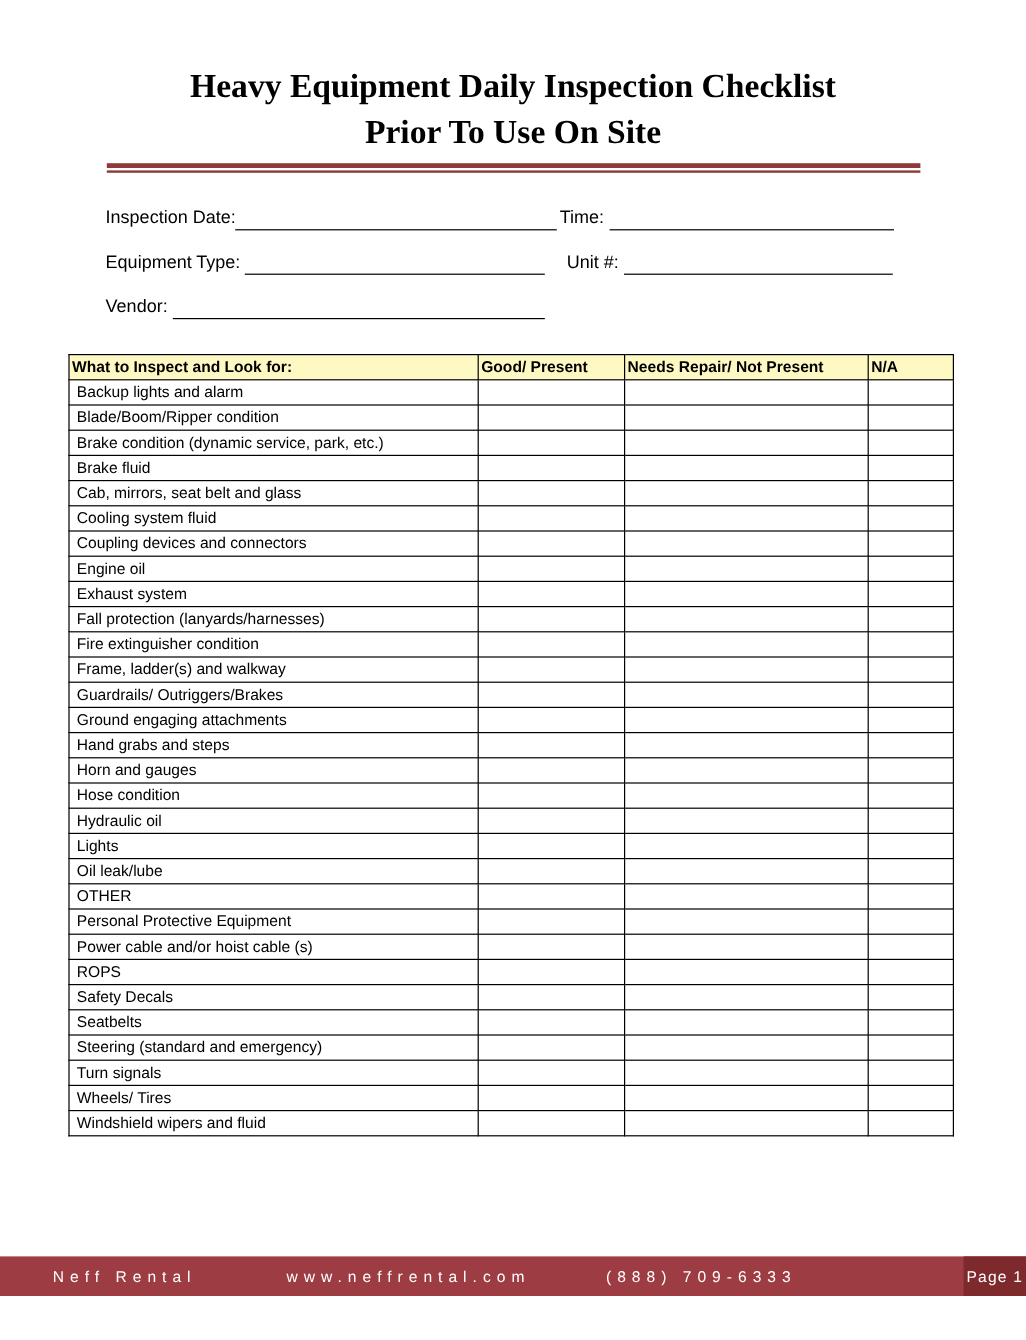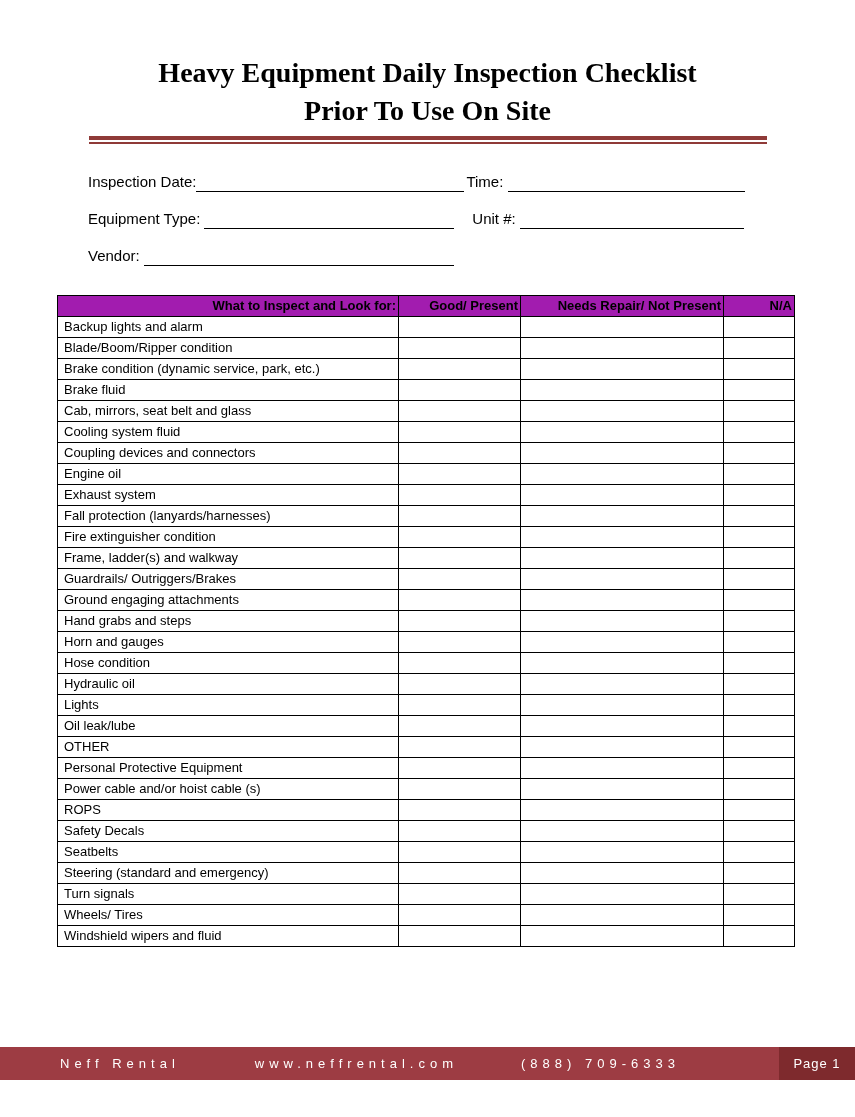--- a/index.html
+++ b/index.html
@@ -68,23 +68,23 @@
   }
   table.checklist th, table.checklist td {
     border: 1px solid #000;
     height: 20px;
     line-height: 20px;
     padding: 0 6px;
     overflow: hidden;
     white-space: nowrap;
   }
   table.checklist th {
-    background: #a21caf;
+    background: #fef9c3;
     font-weight: 700;
-    text-align: right;
+    text-align: left;
     padding: 0 2px;
   }
   .col-item  { width: 341px; }
   .col-good  { width: 122px; }
   .col-needs { width: 203px; }
   .col-na    { width: 71px;  }
   td.item { text-align: left; }
 
   
   .footer {
@@ -93,26 +93,26 @@
     top: 1047px;
     width: 855px;
     height: 33px;
     background: #9D3C43;
     color: #ffffff;
     font-size: 13px;
     letter-spacing: 5px;
     display: flex;
     align-items: center;
   }
-  .footer .f-company { margin-left: 60px; }
+  .footer .f-company { margin-left: 44px; }
   .footer .f-site    { margin-left: 75px; }
   .footer .f-phone   { margin-left: 63px; }
   .footer .pagebox {
     margin-left: auto;
-    width: 76px;
+    width: 52px;
     height: 33px;
     line-height: 33px;
     text-align: center;
     background: #7E2A2D;
     letter-spacing: 1px;
   }
 </style>
 </head>
 <body>
 

